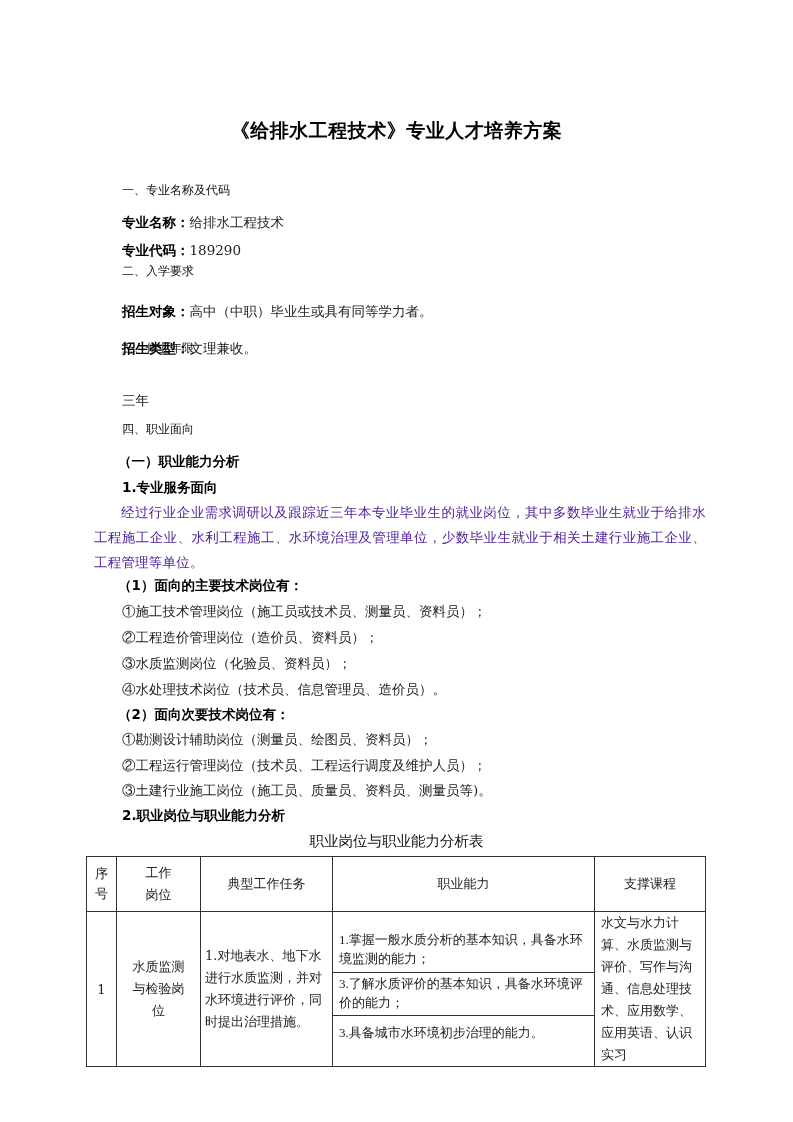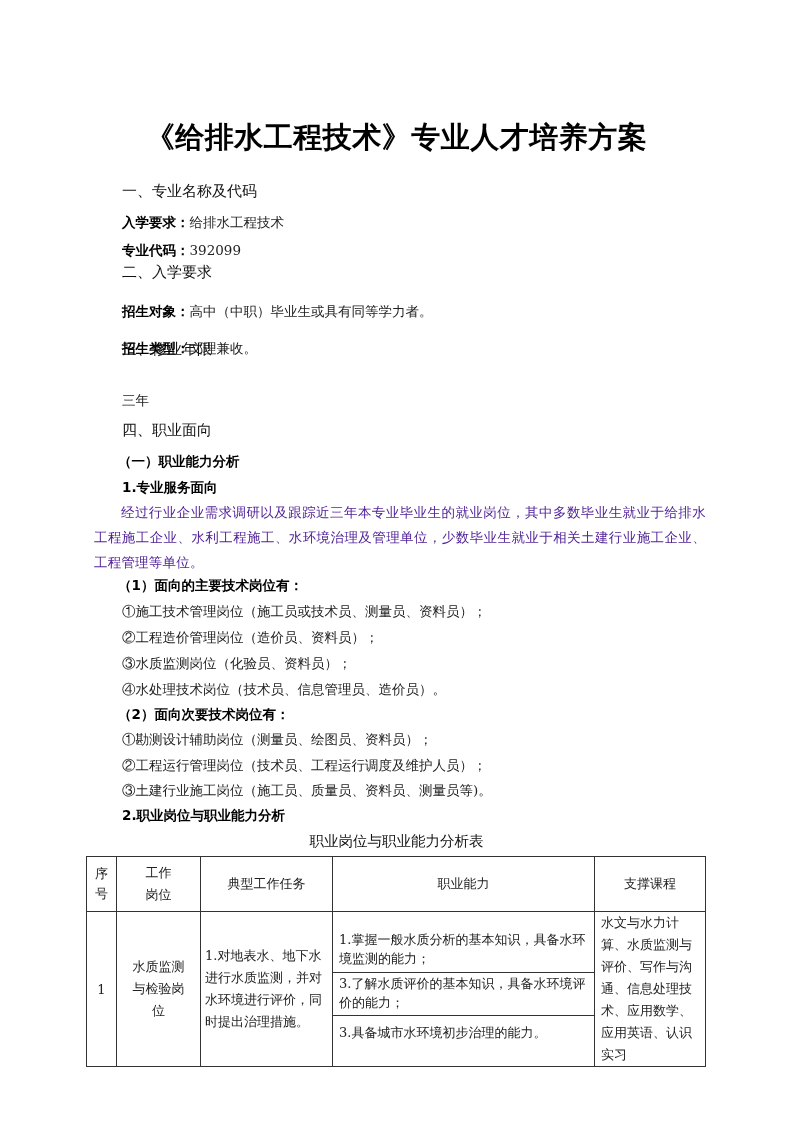--- a/index.html
+++ b/index.html
@@ -1,50 +1,50 @@
 <!DOCTYPE html>
 <html><head>
 <meta charset="utf-8">
 <style>
   html, body { margin: 0; padding: 0; background: #ffffff; }
   body { width: 793px; height: 1122px; position: relative; overflow: hidden;
          font-family: "DejaVu Serif", "Liberation Serif", serif; color: #111; }
   .abs { position: absolute; white-space: nowrap; }
-  .title { left: 0; width: 793px; top: 118px; text-align: center; font-size: 29px; font-weight: bold;
+  .title { left: 0; width: 793px; top: 118px; text-align: center; font-size: 19px; font-weight: bold;
            font-family: "DejaVu Serif", serif; letter-spacing: 0.5px; color: #000; }
-  .h1 { font-family: Liberation Serif, serif; font-size: 15px; color: #111; left: 122px; }
+  .h1 { font-family: Liberation Serif, serif; font-size: 12px; color: #111; left: 122px; }
   .line { font-size: 13.5px; left: 122px; color: #222; }
   .line b, .bold { font-weight: bold; font-family: "DejaVu Sans", sans-serif; color: #000; }
   .para { left: 94px; width: 612px; font-size: 13.5px; line-height: 25px; color: #4c1d95; white-space: normal;
           text-indent: 27px; text-align: justify; letter-spacing: 0.2px; }
   .caption { left: 0; width: 793px; text-align: center; font-family: "DejaVu Sans", sans-serif;
              font-size: 14.5px; top: 832px; color: #111; }
   table.t { position: absolute; left: 86px; top: 856px; border-collapse: collapse; width: 620px;
             font-size: 13px; color: #222; font-family: "DejaVu Serif", serif; }
   table.t td { border: 1.3px solid #333; padding: 0; vertical-align: middle; }
   .th { text-align: center; line-height: 20px; }
   .c1 { width: 29px; text-align: center; }
   .c2 { width: 59px; text-align: center; line-height: 22px; margin-top: 13px; }
   .c3 { width: 123px; padding: 16px 4px !important; line-height: 22px; }
   .c4 { width: 261px; }
   .c5 { padding: 0 6px !important; line-height: 22px; }
-  .sub { border-bottom: 1.3px solid #333; padding: 1px 6px; line-height: 19px; }
+  .sub { border-bottom: 1.3px solid #333; padding: 1px 6px; line-height: 19px; font-family: Liberation Serif, serif; }
   .sub:last-child { border-bottom: none; }
 </style>
 </head>
 <body>
 
 <div class="abs title">《给排水工程技术》专业人才培养方案</div>
 
 <div class="abs h1" style="top:182px;">一、专业名称及代码</div>
 <div class="abs line" style="top:214px;">
-  <b>入学要求：</b><span>给排水工程技术</span>
+  <b>专业名称：</b><span>给排水工程技术</span>
 </div>
 <div class="abs line" style="top:242px;">
-  <b>专业代码：</b><span>392099</span>
+  <b>专业代码：</b><span>189290</span>
 </div>
 
 <div class="abs h1" style="top:263px;">二、入学要求</div>
 <div class="abs line" style="top:303px;">
   <b>招生对象：</b><span>高中（中职）毕业生或具有同等学力者。</span>
 </div>
 <div class="abs line" style="top:340px;">
   <b>招生类型：</b><span>文理兼收。</span>
 </div>
 

